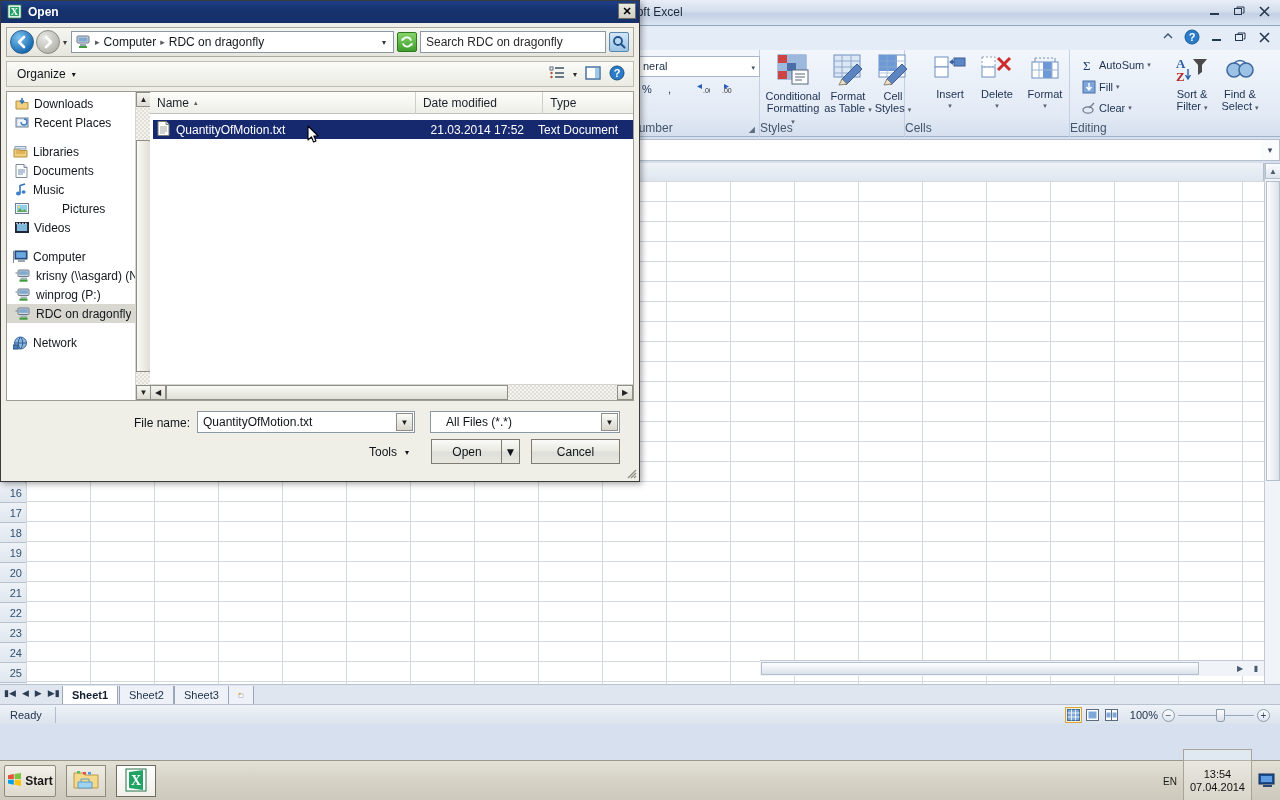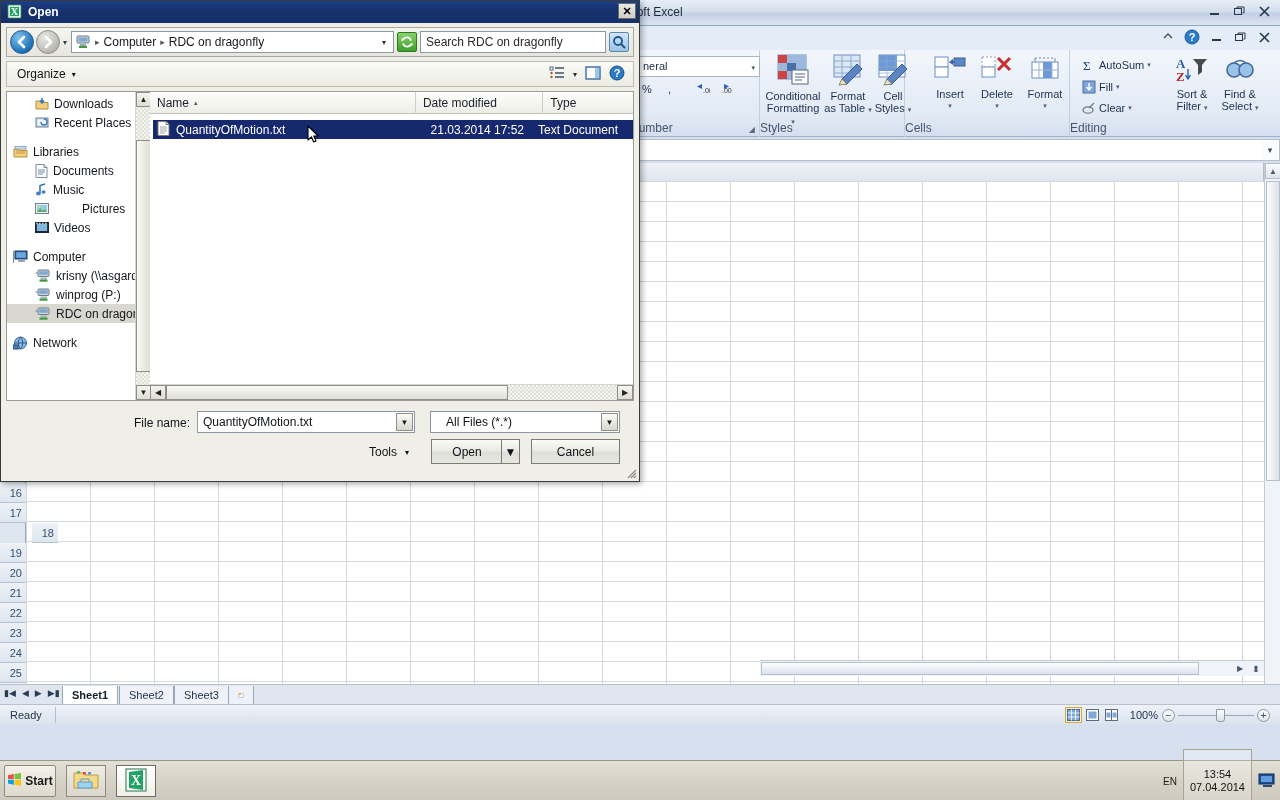--- a/index.html
+++ b/index.html
@@ -284,21 +284,21 @@
     position:absolute; left:5px; top: 90px; width: 628px; height: 310px;
     border:1px solid #9d9d95; background:#fff;
     display:flex;
   }
   .nav-pane {
     position: relative; width: 143px; height: 308px;
     background:#fff; overflow:hidden;
   }
   .np-item {
     display:flex; align-items:center; gap:5px;
-    height: 19px; font-size: 12px; color:#14181d; padding-left: 28px;
+    height: 19px; font-size: 12px; color:#14181d; padding-left: 8px;
   }
   .np-item.root { padding-left: 6px; }
   .np-item.selected { background:#d8d8d0; }
   .np-gap { height: 10px; }
   .np-scroll {
     position:absolute; right:0; top:0; width: 15px; height: 308px;
     background: repeating-conic-gradient(#f3f3ef 0% 25%, #e0e0d8 0% 50%) 0 0/4px 4px;
     border-left:1px solid #d6d6ce;
   }
   .np-scroll .ar {
@@ -681,21 +681,21 @@
         <div class="gcell-h" style="top: 440px;"></div>
         <div class="gcell-h" style="top: 460px;"></div>
         <div class="gcell-h" style="top: 480px;"></div>
         <div class="gcell-h" style="top: 500px;"></div>
         <div class="gcell-h" style="top: 520px;"></div>
       </div>
 
     <div class="rowhead-col" id="rowheads">
         <div class="rowhead" style="top: 302px;">16</div>
         <div class="rowhead" style="top: 322px;">17</div>
-        <div class="rowhead" style="top: 342px; margin-left: 32px;">18</div>
+        <div class="rowhead" style="top: 342px;">18</div>
         <div class="rowhead" style="top: 362px;">19</div>
         <div class="rowhead" style="top: 382px;">20</div>
         <div class="rowhead" style="top: 402px;">21</div>
         <div class="rowhead" style="top: 422px;">22</div>
         <div class="rowhead" style="top: 442px;">23</div>
         <div class="rowhead" style="top: 462px;">24</div>
         <div class="rowhead" style="top: 482px;">25</div>
         <div class="rowhead" style="top: 502px;">26</div>
         <div class="rowhead" style="top: 522px;">27</div>
       </div>

